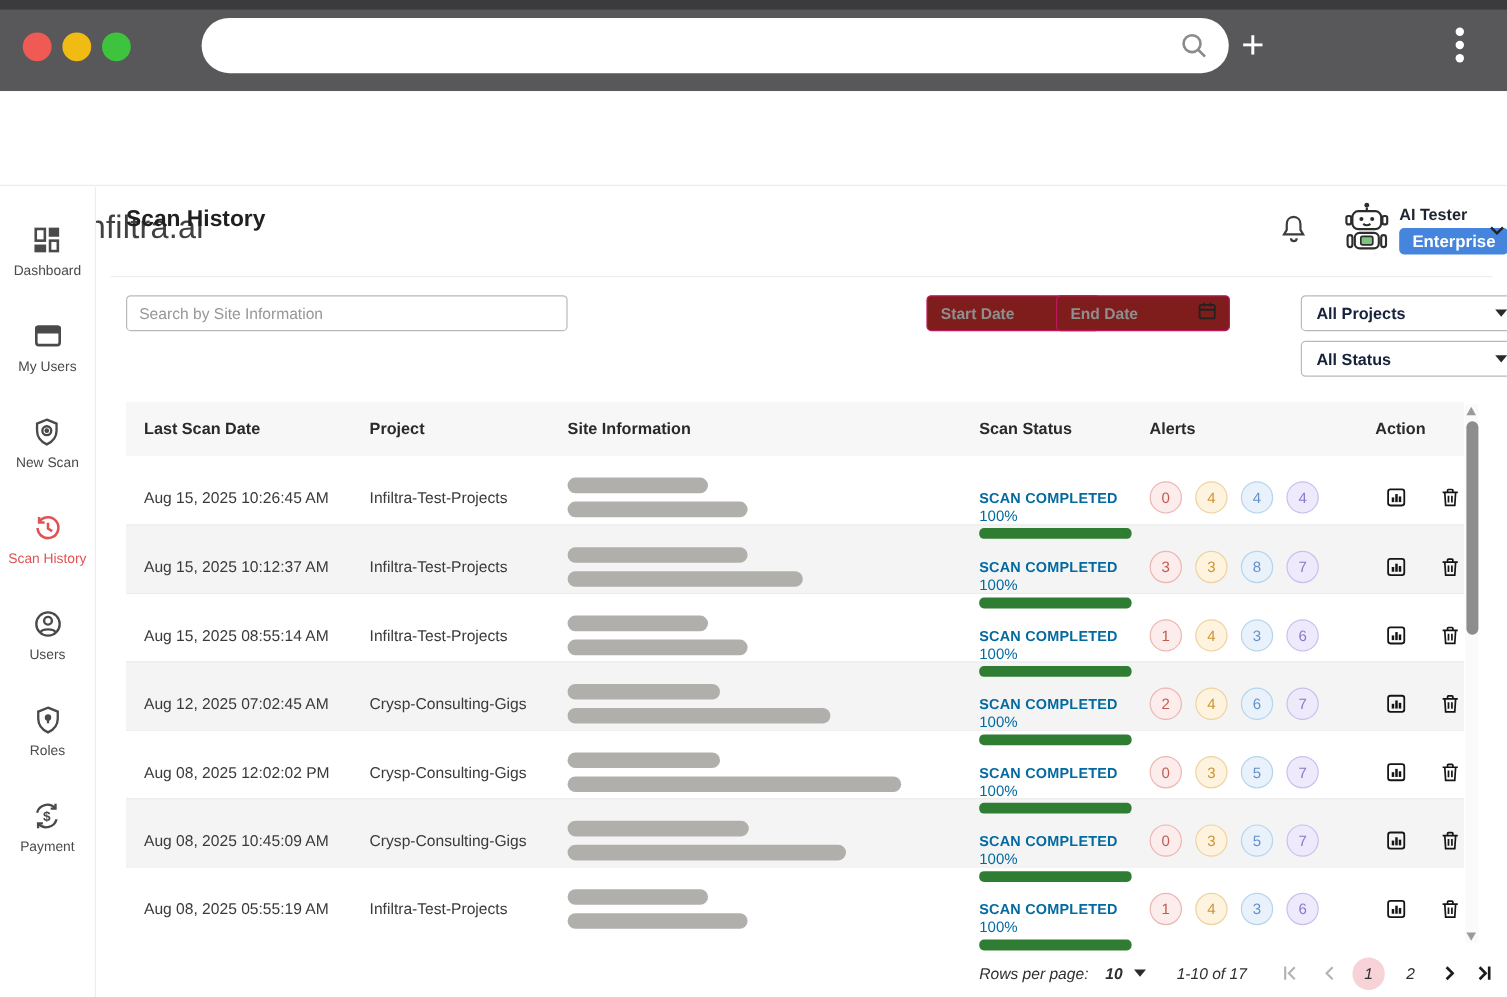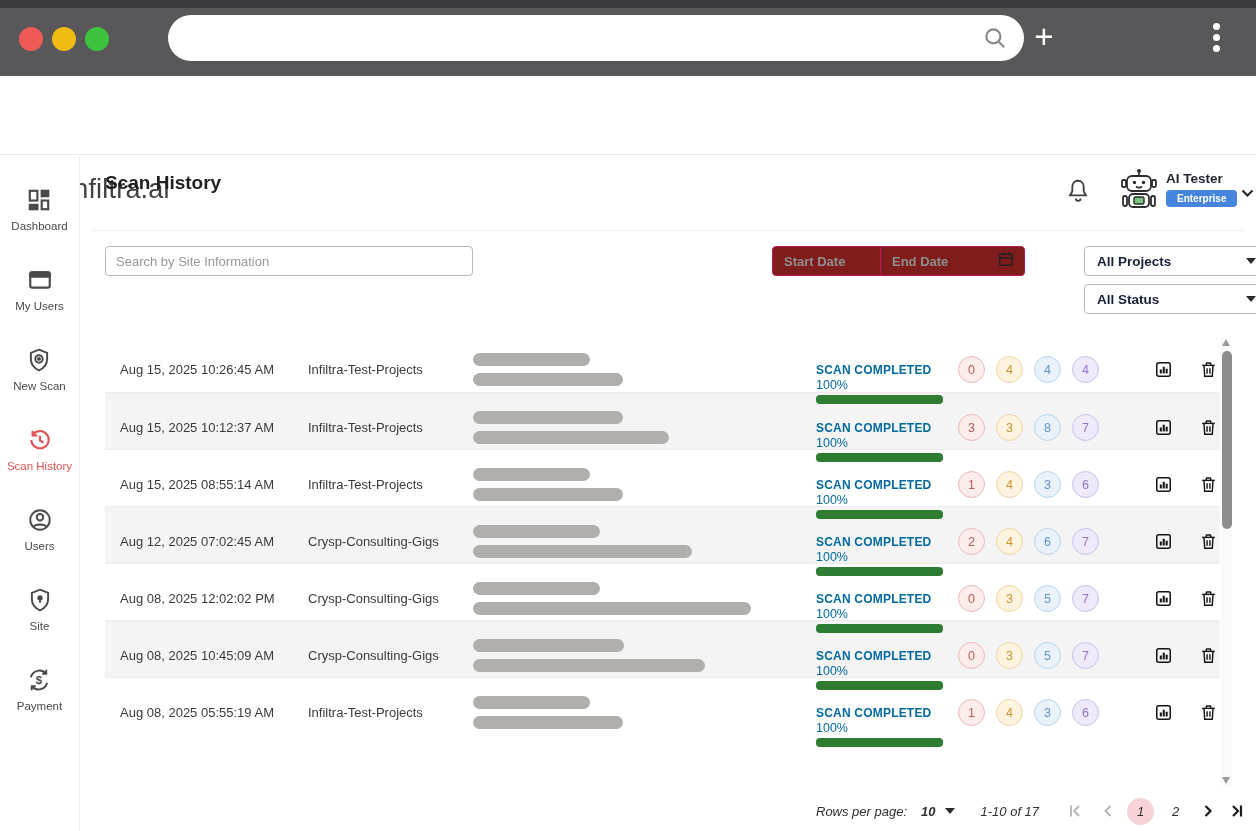--- a/index.html
+++ b/index.html
@@ -22,21 +22,21 @@
   .kebab i { width:7px; height:7px; border-radius:50%; background:#fff; }
 
   
   .appheader { position:absolute; top:76px; left:0; width:1256px; height:79px; background:#fff; border-bottom:1px solid #ececec; }
   .logo { position:absolute; left:10px; top:89px; }
   .brand { position:absolute; left:67px; top:98px; font-size:27px; color:#414141; letter-spacing:.2px; }
   .bell { position:absolute; left:1065px; top:101px; }
   .avatar { position:absolute; left:1117px; top:91px; }
   .who { position:absolute; left:1166px; top:95px; display:flex; flex-direction:column; }
   .who .uname { font-size:13.5px; font-weight:700; color:#1e2430; }
-  .who .plan { margin-top:4px; align-self:flex-start; background:#4585dd; color:#fff; font-size:10px; font-weight:700; padding:3px 11px; border-radius:4px; }
+  .who .plan { margin-top:4px; align-self:flex-start; background:#4585dd; color:#fff; font-size:14px; font-weight:700; padding:3px 11px; border-radius:4px; }
   .acct-caret { position:absolute; left:1241px; top:108px; }
 
   
   .sidebar { position:absolute; top:156px; left:0; width:80px; height:675px; background:#fff; border-right:1px solid #ededed; display:flex; flex-direction:column; align-items:center; padding-top:31px; gap:35px; }
   .nav-item { display:flex; flex-direction:column; align-items:center; gap:7px; color:#4a4a4a; cursor:pointer; }
   .nav-item .nlabel { font-size:11.5px; color:#4a4a4a; }
   .nav-item.active, .nav-item.active .nlabel { color:#e05355; }
   .nav-item svg { display:block; }
 
   
@@ -221,21 +221,21 @@
     <span class="nlabel">Users</span>
   </div>
   <div class="nav-item">
     <span>
       <svg width="26" height="26" viewBox="0 0 24 24" fill="none" stroke="currentColor" stroke-width="1.8">
         <path d="M12 2.5 L19.5 5.5 V11 C19.5 15.8 16.3 19.5 12 21.5 C7.7 19.5 4.5 15.8 4.5 11 V5.5 Z"></path>
         <circle cx="12" cy="10" r="1.6" fill="currentColor"></circle>
           <line x1="12" y1="11.5" x2="12" y2="14.5"></line>
       </svg>
     </span>
-    <span class="nlabel">Site</span>
+    <span class="nlabel">Roles</span>
   </div>
   <div class="nav-item">
     <span>
       <svg width="26" height="26" viewBox="0 0 24 24" fill="none" stroke="currentColor" stroke-width="1.8">
         <path d="M4.5 9.5 A 8.2 8.2 0 0 1 18.5 6"></path>
           <polyline points="18.7,2.5 18.7,6.3 15,6.3"></polyline>
         <path d="M19.5 14.5 A 8.2 8.2 0 0 1 5.5 18"></path>
           <polyline points="5.3,21.5 5.3,17.7 9,17.7"></polyline>
         <text x="12" y="15.6" text-anchor="middle" font-size="10.5" font-weight="bold" fill="currentColor" stroke="none" font-family="Liberation Sans, sans-serif">$</text>
       </svg>
@@ -274,20 +274,28 @@
 <div class="dd" style="top:246px;">
   <span class="ddv">All Projects</span>
   <span class="caret-down"></span>
 </div>
 <div class="dd" style="top:284px;">
   <span class="ddv">All Status</span>
   <span class="caret-down"></span>
 </div>
 
 <div class="table">
+  <div class="thead">
+    <div>Last Scan Date</div>
+    <div>Project</div>
+    <div>Site Information</div>
+    <div>Scan Status</div>
+    <div>Alerts</div>
+    <div>Action</div>
+  </div>
   <div class="tbody">
       <div class="trow">
     <div>Aug 15, 2025 10:26:45 AM</div>
     <div>Infiltra-Test-Projects</div>
     <div class="site-cell">
       <div class="skel" style="width: 117px;"></div>
       <div class="skel" style="width: 150px;"></div>
     </div>
     <div class="status-cell">
       <div class="status-text">SCAN COMPLETED</div>

